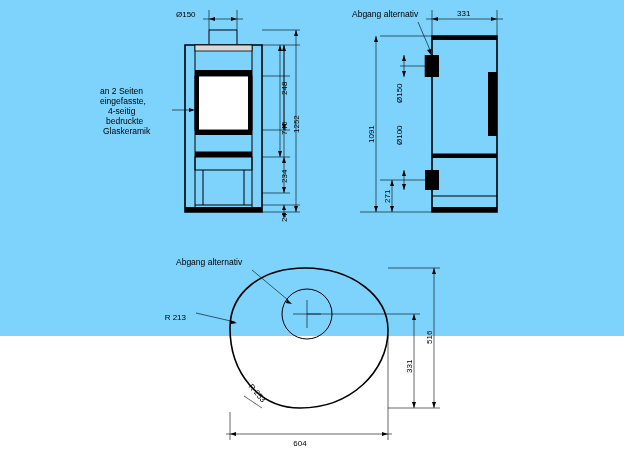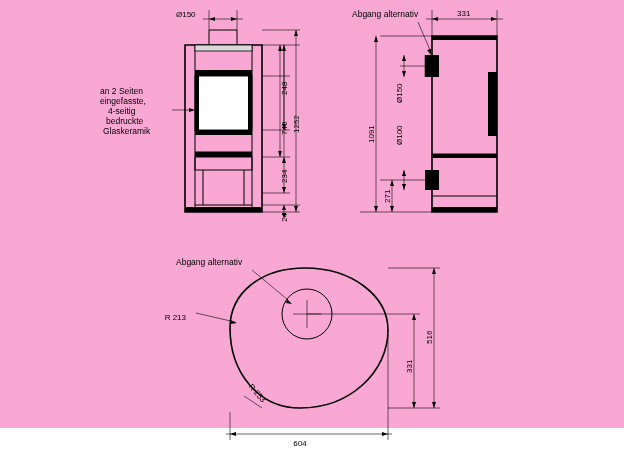--- a/index.html
+++ b/index.html
@@ -9,22 +9,22 @@
   }
   body {
     width: 624px;
     height: 460px;
     font-family: "Liberation Sans", sans-serif;
     overflow: hidden;
   }
   #stage {
     position: relative;
     width: 624px;
-    height: 428px;
-    background: #f9a8d4;
+    height: 336px;
+    background: #7dd3fc;
   }
   svg#drawing {
     position: absolute;
     left: 0;
     top: 0;
     width: 624px;
     height: 460px;
   }
   .lbl {
     font-family: "Liberation Sans", sans-serif;

